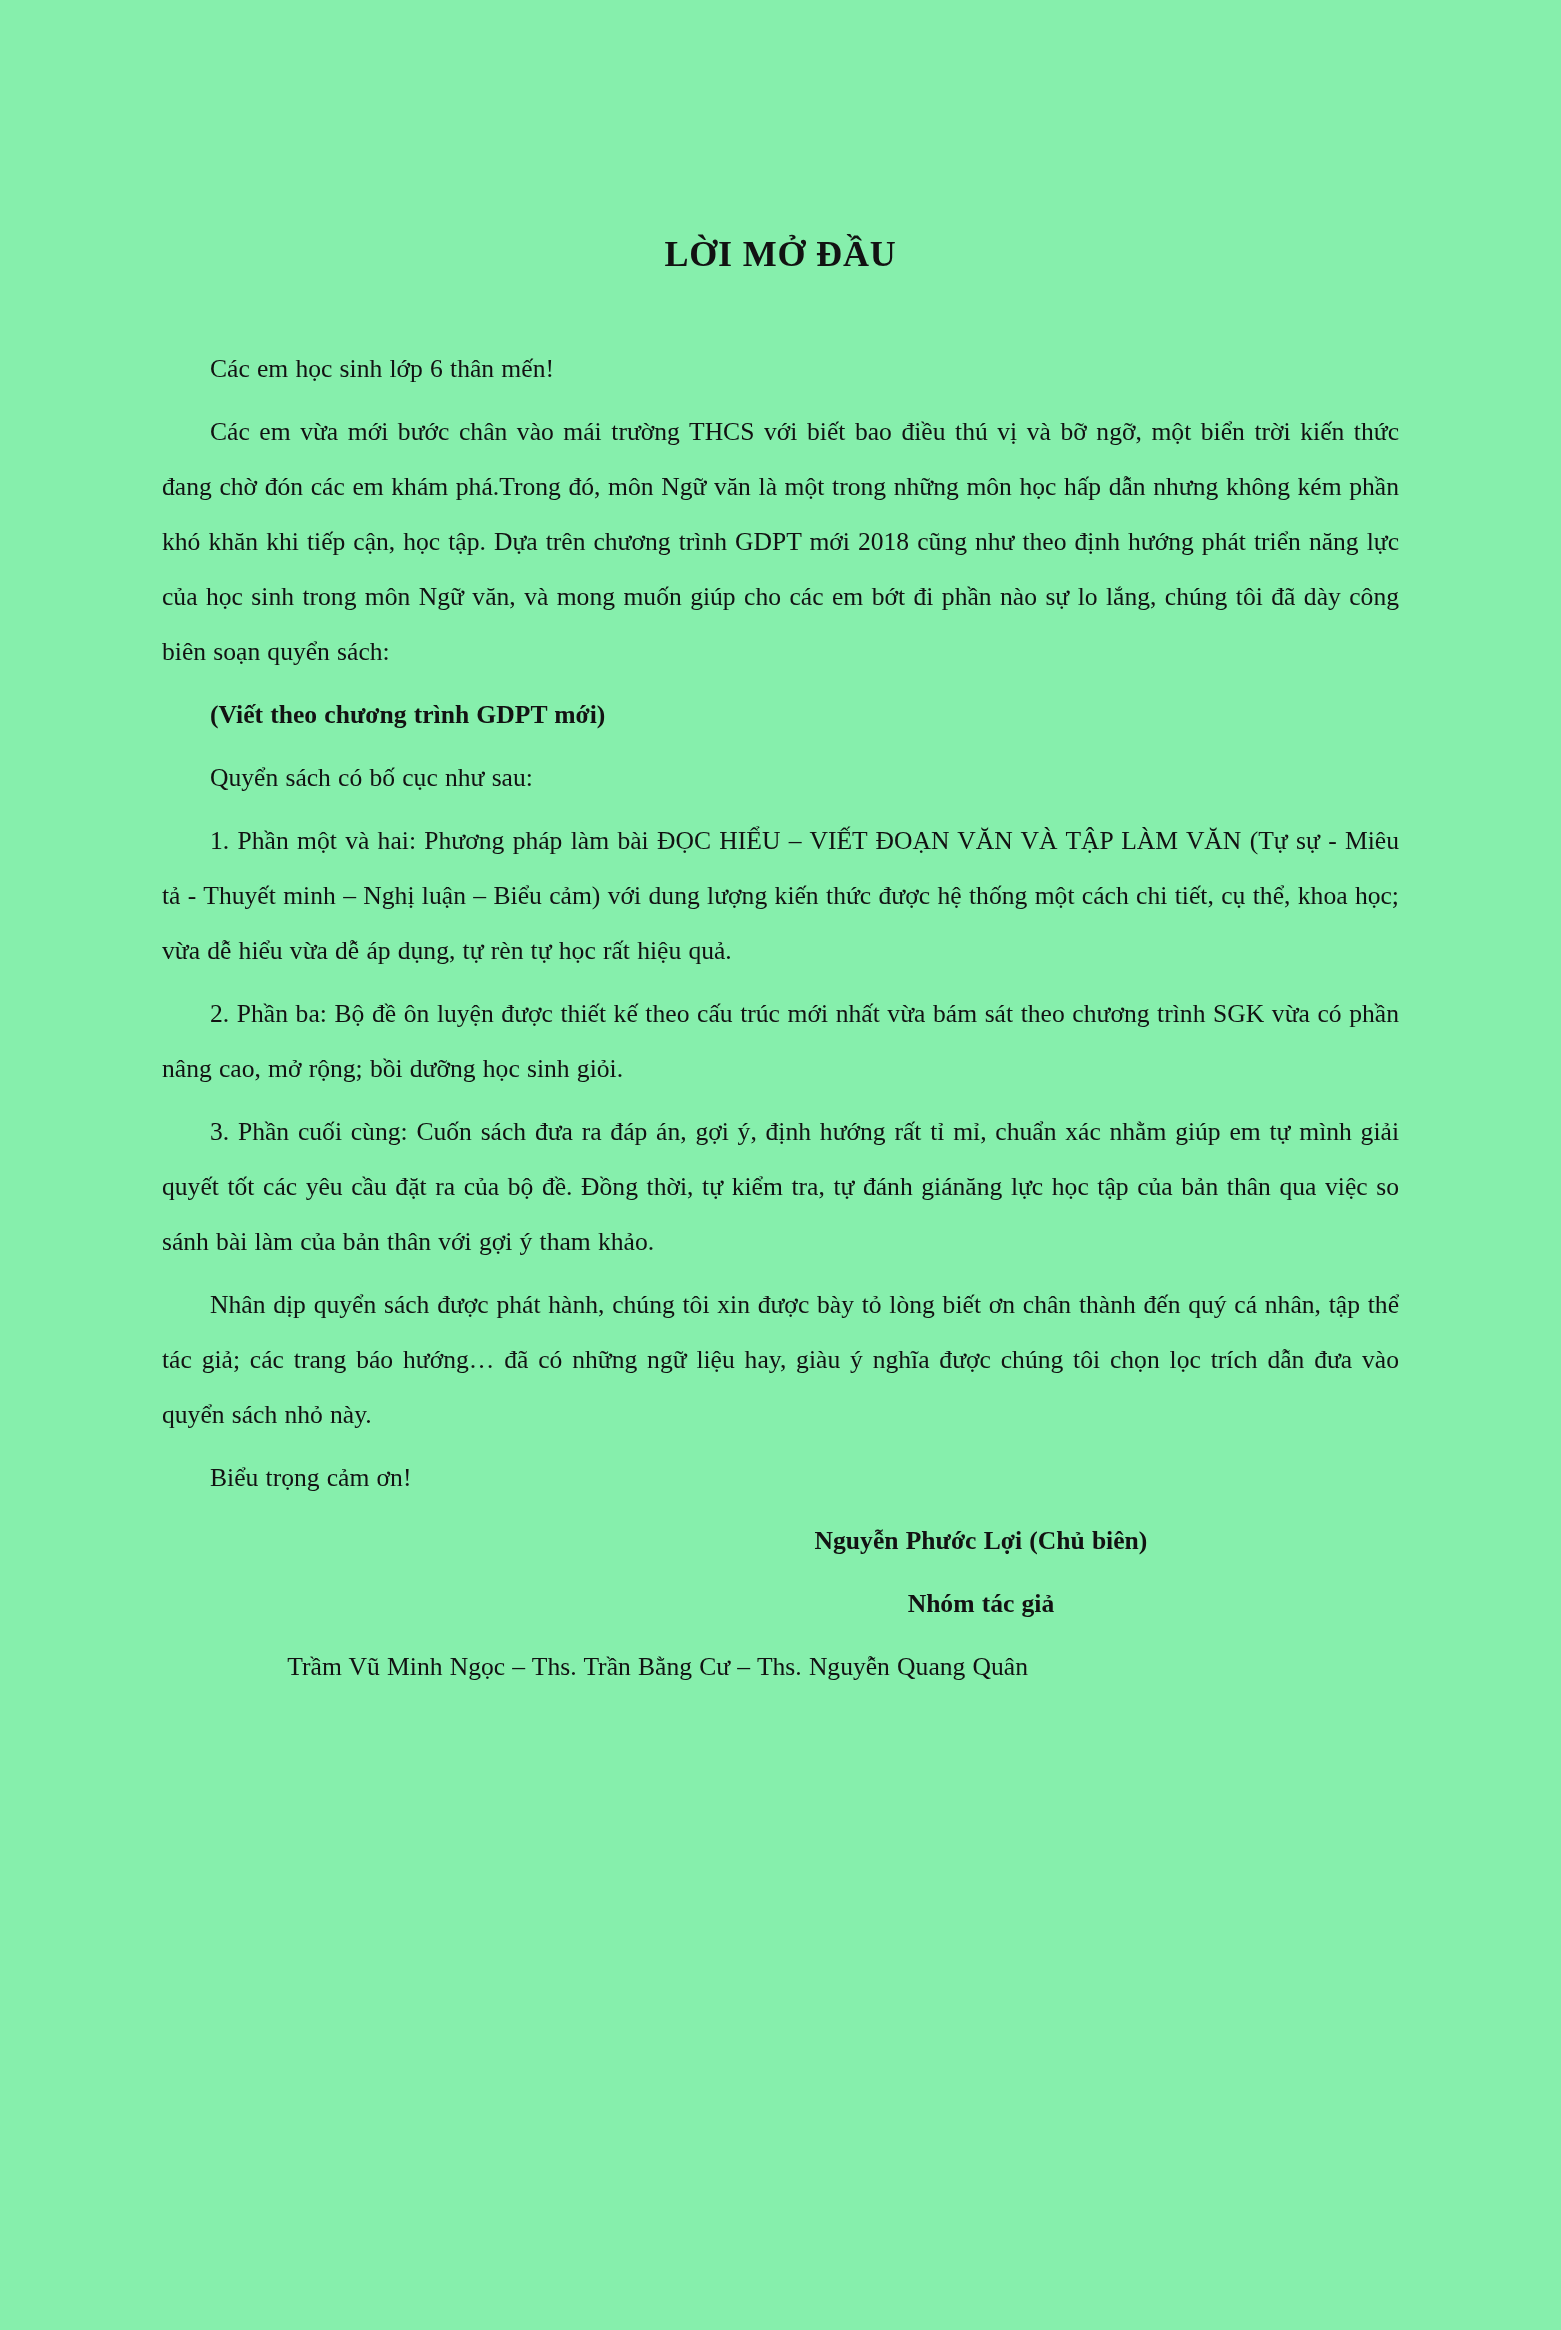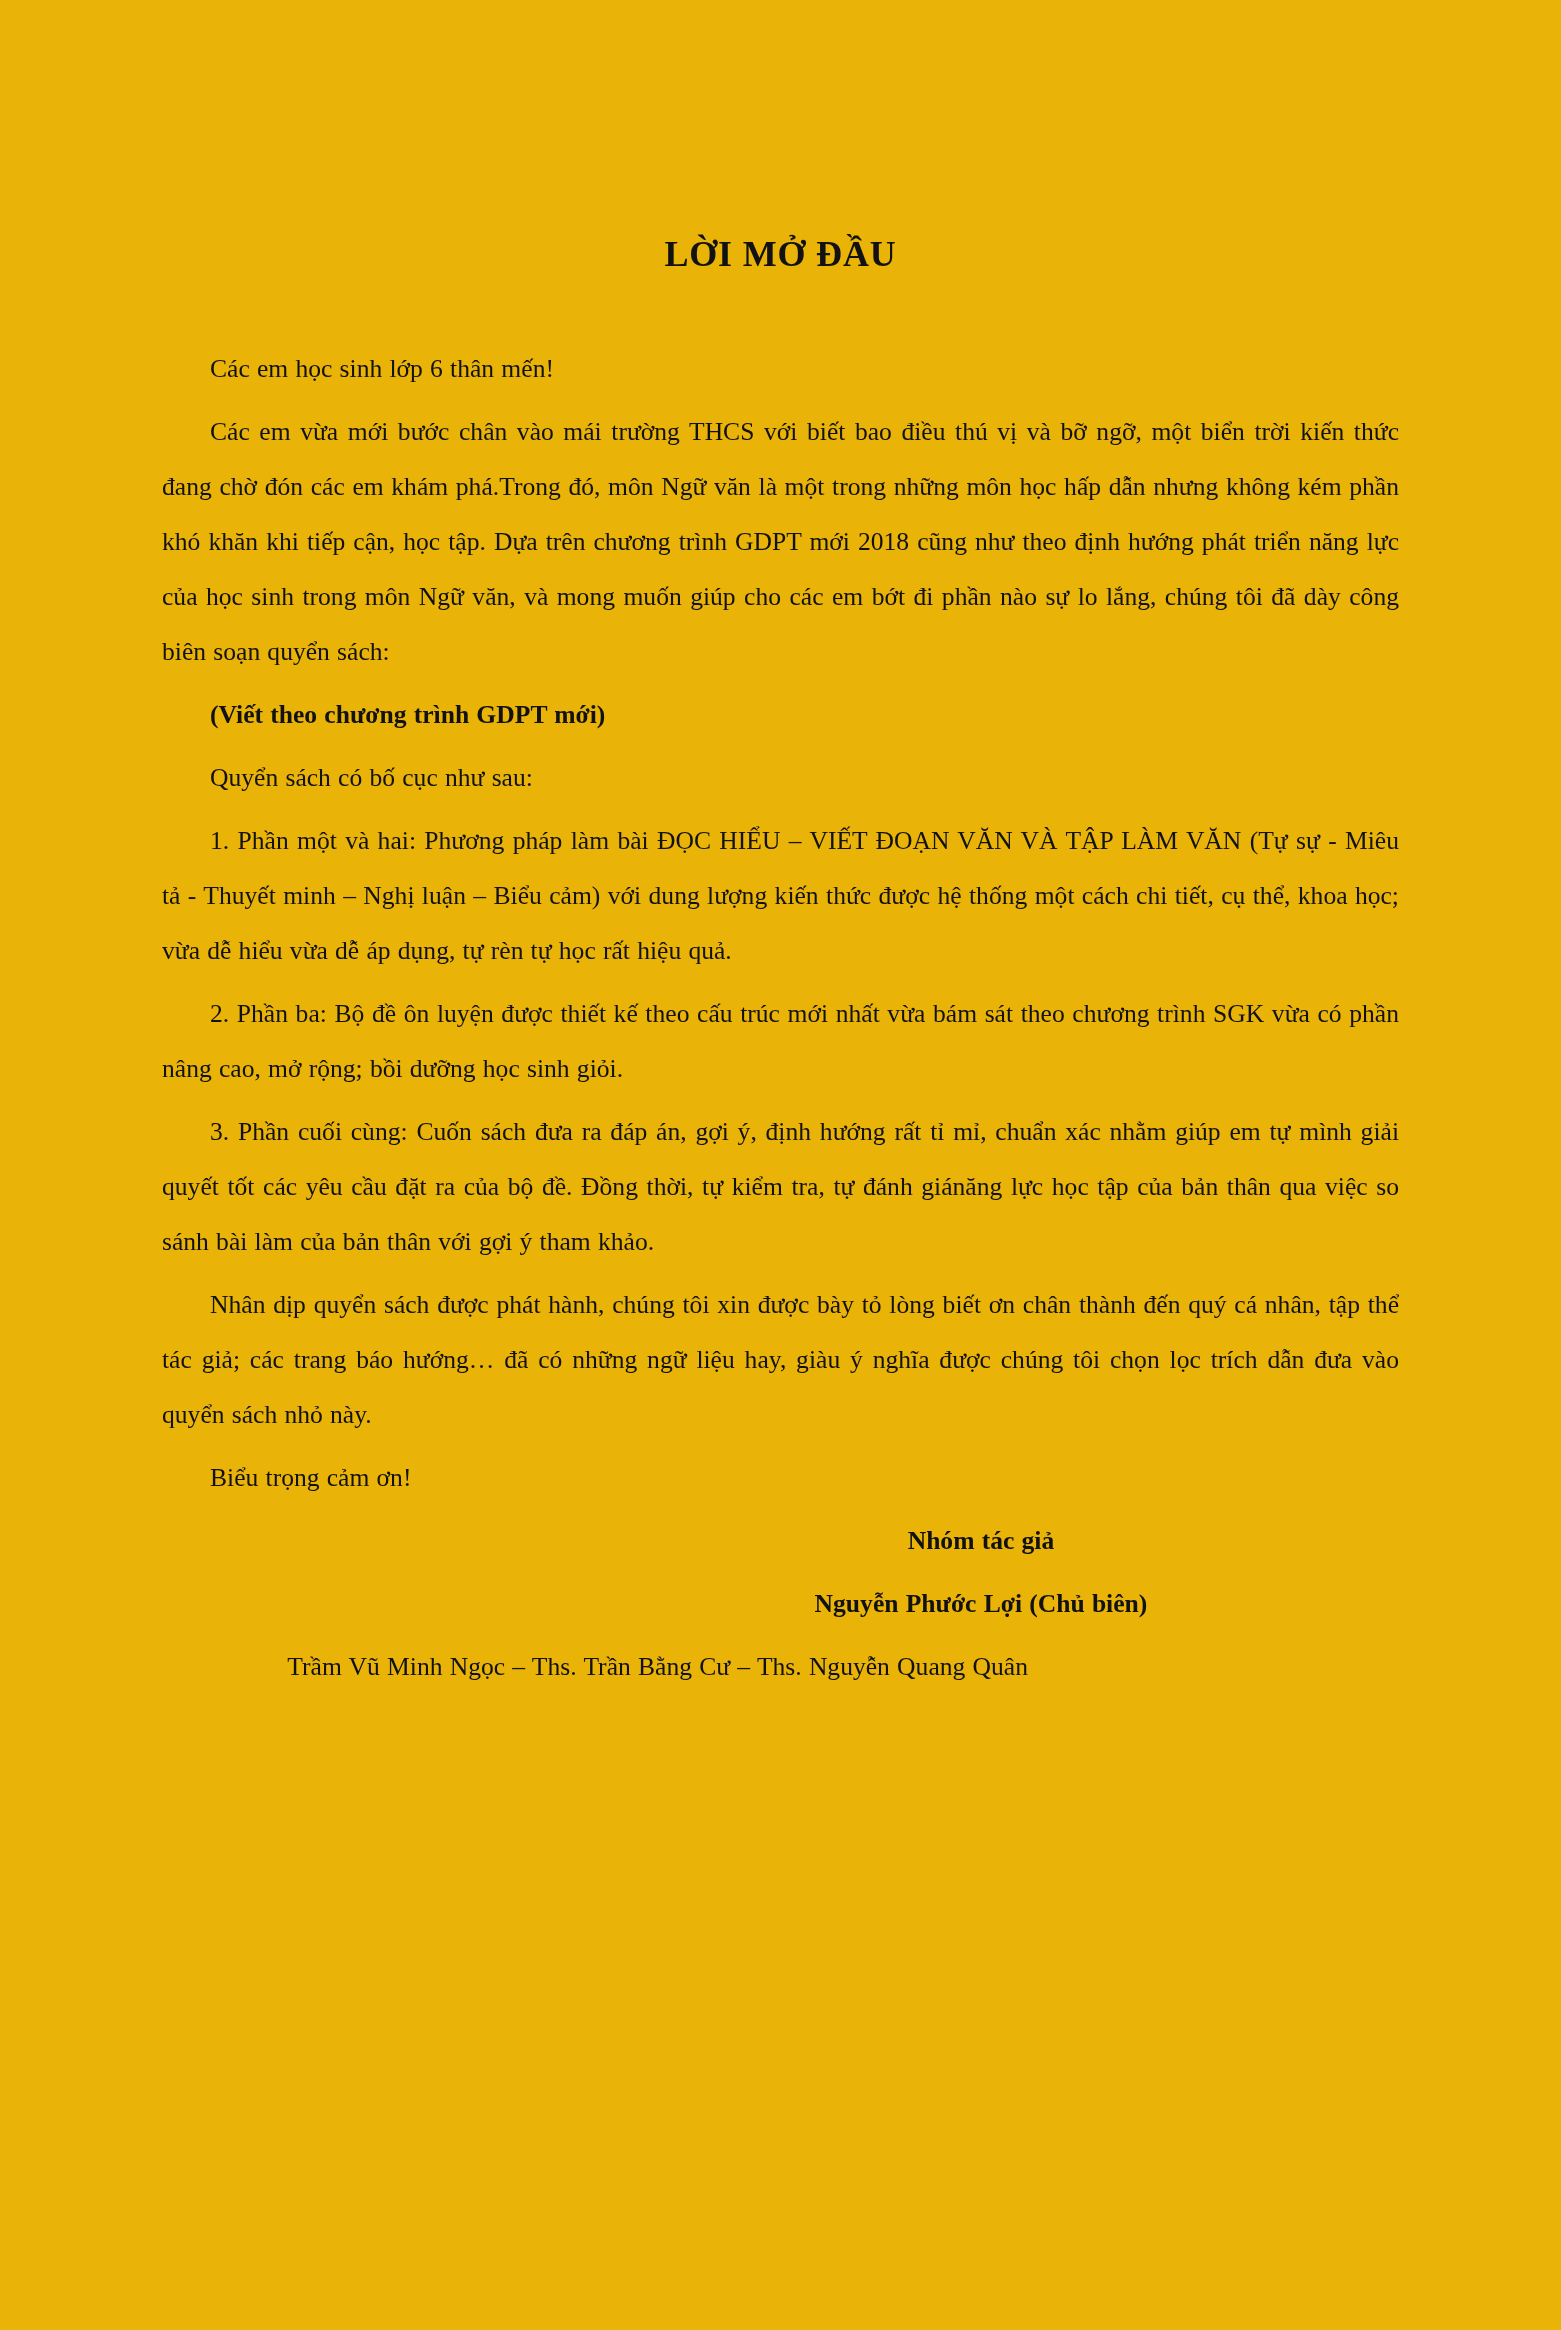--- a/index.html
+++ b/index.html
@@ -4,21 +4,21 @@
 <style>
   html, body {
     margin: 0;
     padding: 0;
     background: #ffffff;
   }
   .page {
     position: relative;
     width: 1561px;
     height: 2330px;
-    background: #eab308;
+    background: #86efac;
     box-sizing: border-box;
     padding: 233px 154px 0 154px;
     font-family: "Liberation Serif", "DejaVu Serif", serif;
     color: #121212;
     overflow: hidden;
   }
   .page-title {
     margin: 0 0 66px 0;
     text-align: center;
     font-size: 36px;
@@ -57,18 +57,18 @@
   <div>
       <p class="para indent">Các em học sinh lớp 6 thân mến!</p>
       <p class="para indent">Các em vừa mới bước chân vào mái trường THCS với biết bao điều thú vị và bỡ ngỡ, một biển trời kiến thức đang chờ đón các em khám phá.Trong đó, môn Ngữ văn là một trong những môn học hấp dẫn nhưng không kém phần khó khăn khi tiếp cận, học tập. Dựa trên chương trình GDPT mới 2018 cũng như theo định hướng phát triển năng lực của học sinh trong môn Ngữ văn, và mong muốn giúp cho các em bớt đi phần nào sự lo lắng, chúng tôi đã dày công biên soạn quyển sách:</p>
       <p class="para bold">(Viết theo chương trình GDPT mới)</p>
       <p class="para indent">Quyển sách có bố cục như sau:</p>
       <p class="para indent">1. Phần một và hai: Phương pháp làm bài ĐỌC HIỂU – VIẾT ĐOẠN VĂN VÀ TẬP LÀM VĂN (Tự sự - Miêu tả - Thuyết minh – Nghị luận – Biểu cảm) với dung lượng kiến thức được hệ thống một cách chi tiết, cụ thể, khoa học; vừa dễ hiểu vừa dễ áp dụng, tự rèn tự học rất hiệu quả.</p>
       <p class="para indent">2. Phần ba: Bộ đề ôn luyện được thiết kế theo cấu trúc mới nhất vừa bám sát theo chương trình SGK vừa có phần nâng cao, mở rộng; bồi dưỡng học sinh giỏi.</p>
       <p class="para indent">3. Phần cuối cùng: Cuốn sách đưa ra đáp án, gợi ý, định hướng rất tỉ mỉ, chuẩn xác nhằm giúp em tự mình giải quyết tốt các yêu cầu đặt ra của bộ đề. Đồng thời, tự kiểm tra, tự đánh giánăng lực học tập của bản thân qua việc so sánh bài làm của bản thân với gợi ý tham khảo.</p>
       <p class="para indent">Nhân dịp quyển sách được phát hành, chúng tôi xin được bày tỏ lòng biết ơn chân thành đến quý cá nhân, tập thể tác giả; các trang báo hướng… đã có những ngữ liệu hay, giàu ý nghĩa được chúng tôi chọn lọc trích dẫn đưa vào quyển sách nhỏ này.</p>
       <p class="para indent">Biểu trọng cảm ơn!</p>
+      <p class="para bold-center-right">Nguyễn Phước Lợi (Chủ biên)</p>
       <p class="para bold-center-right">Nhóm tác giả</p>
-      <p class="para bold-center-right">Nguyễn Phước Lợi (Chủ biên)</p>
       <p class="para center-slight">Trầm Vũ Minh Ngọc – Ths. Trần Bằng Cư – Ths. Nguyễn Quang Quân</p>
     </div>
 </div>
 
 
 </body></html>

